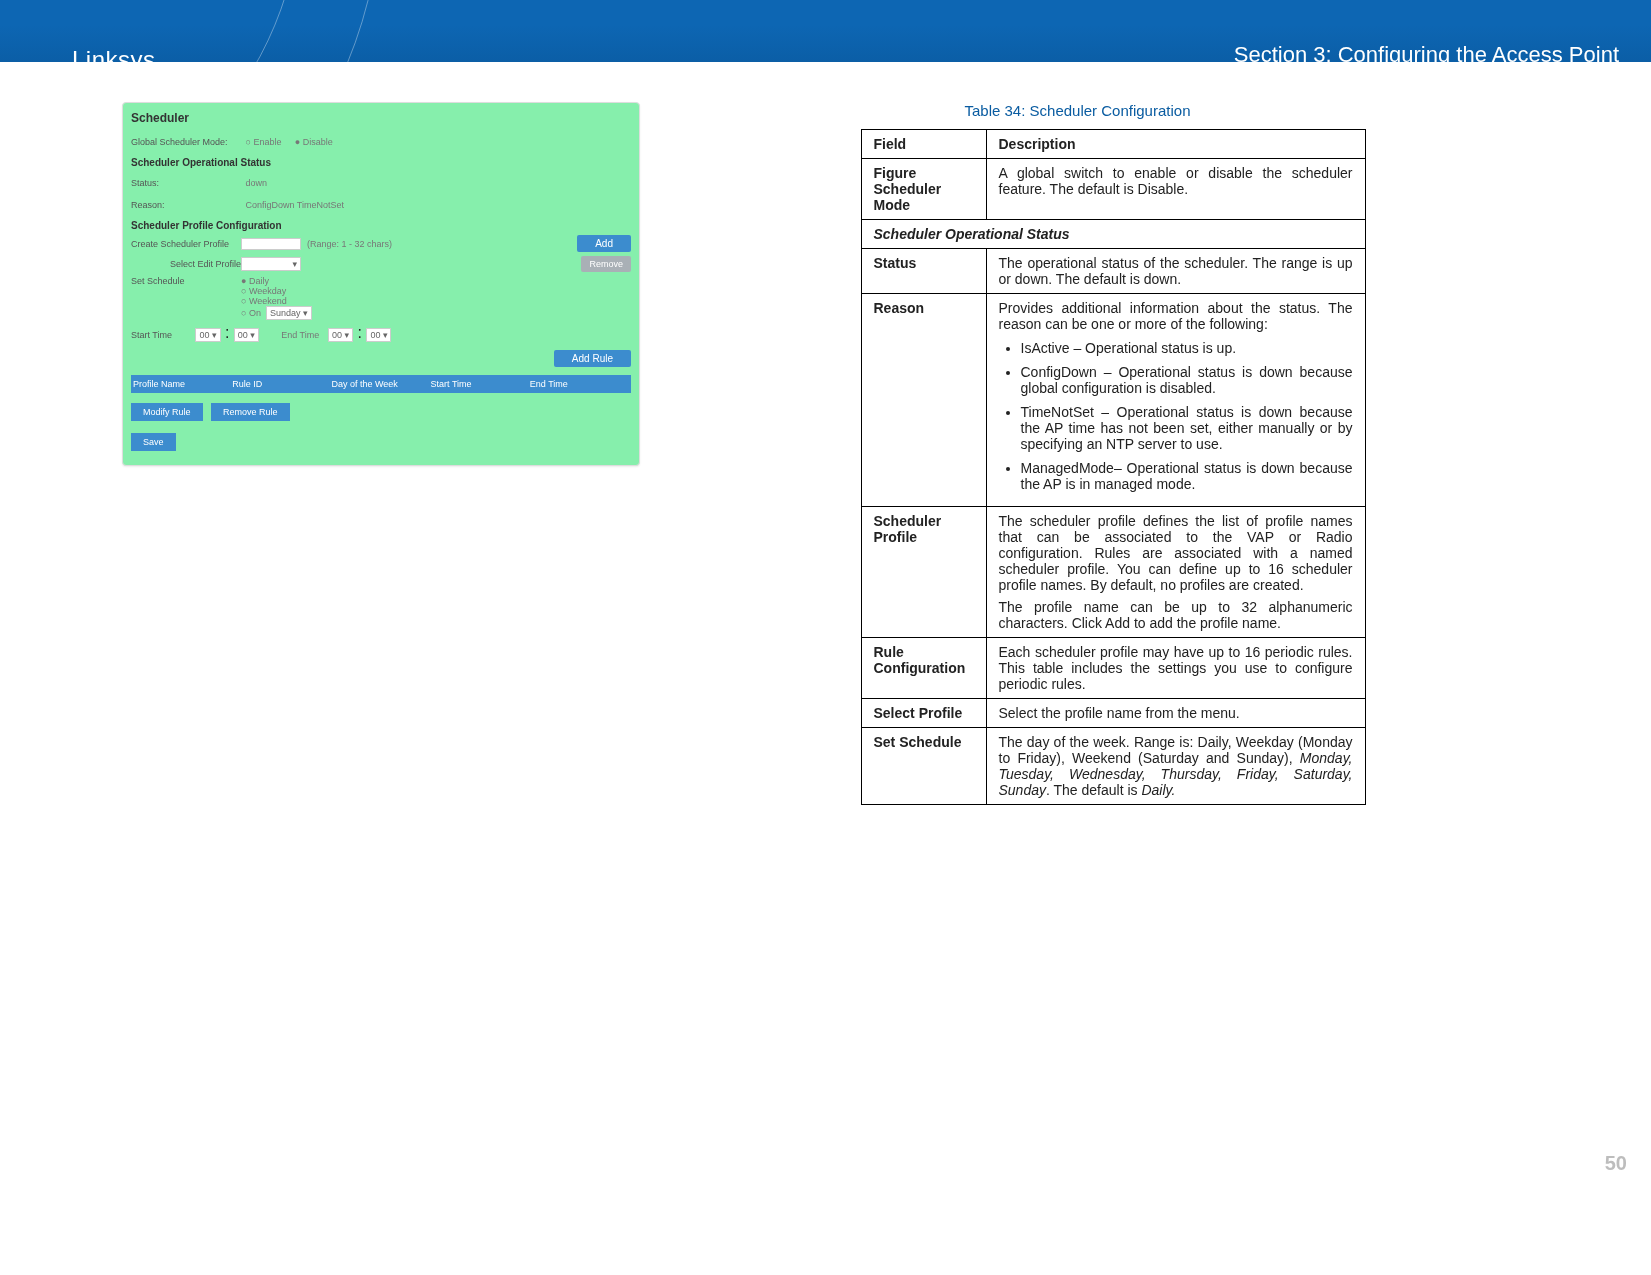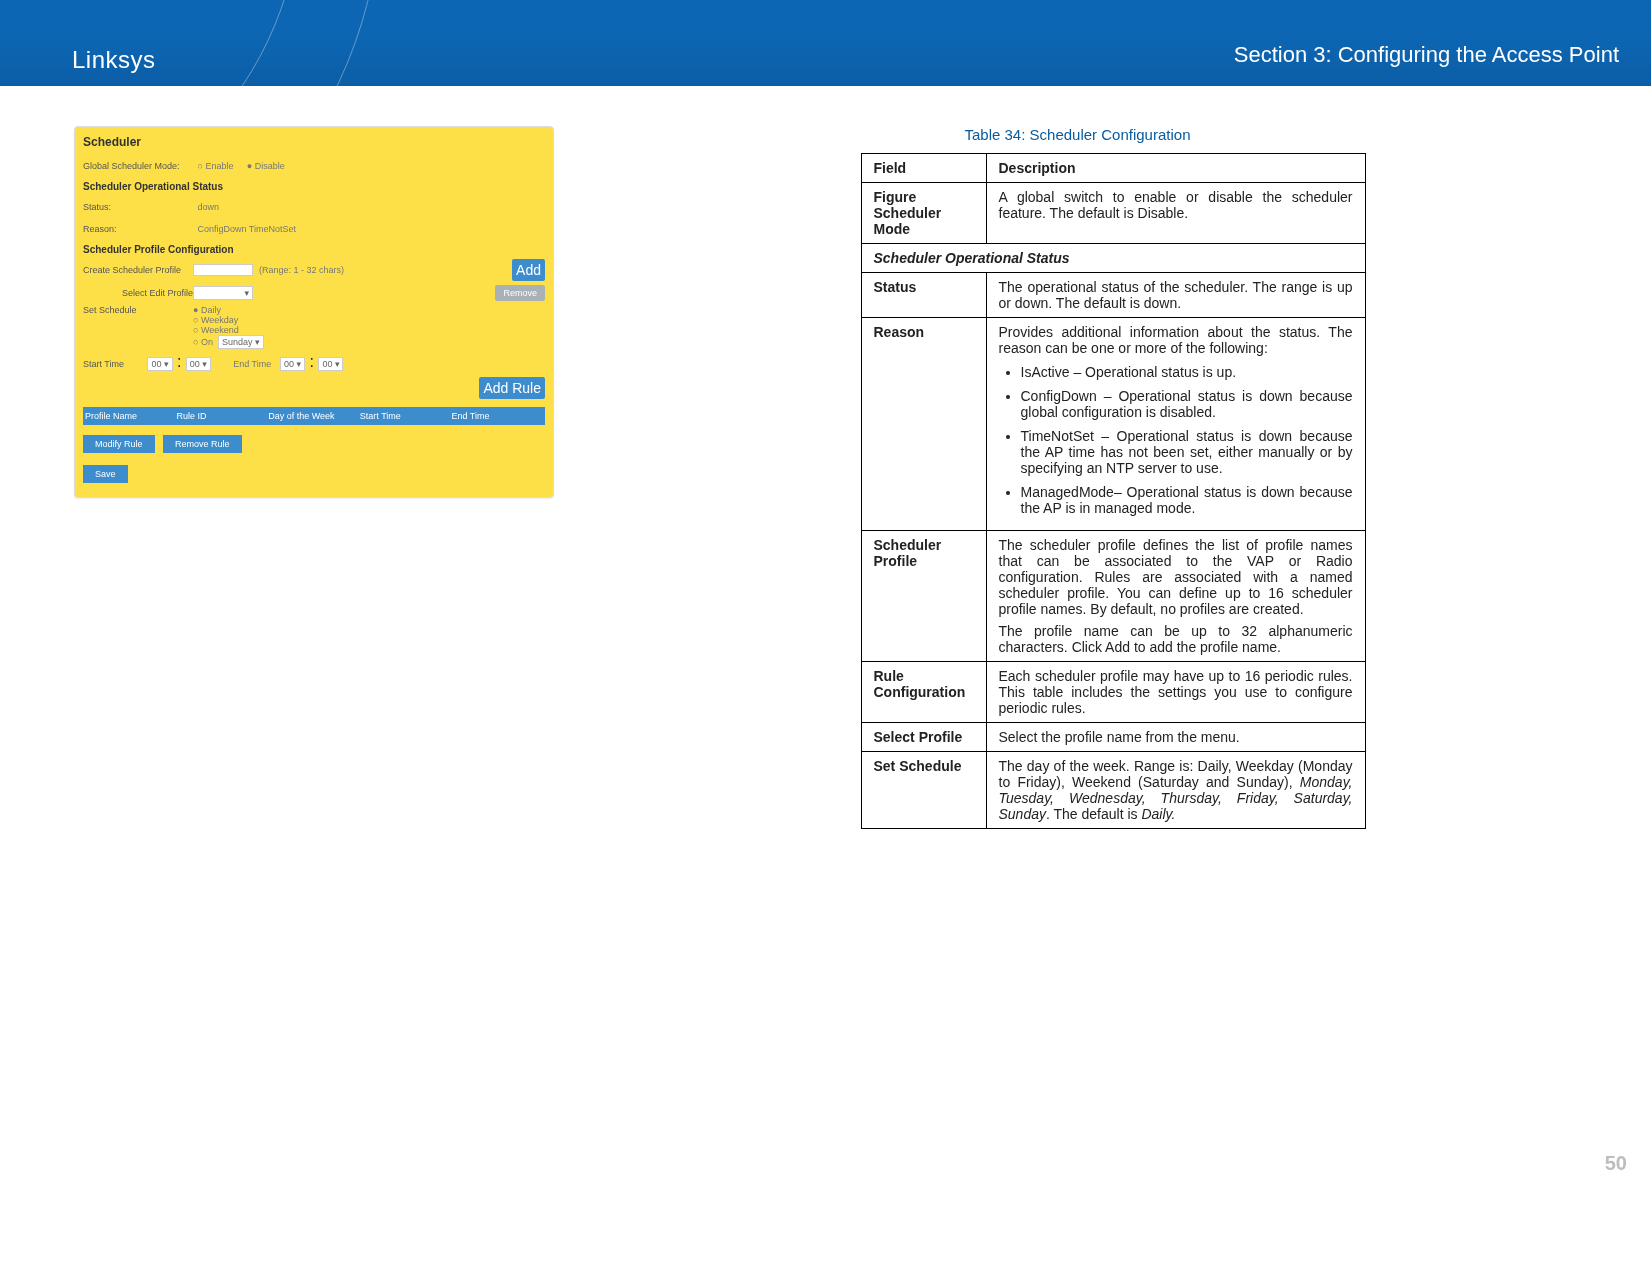--- a/index.html
+++ b/index.html
@@ -1,44 +1,44 @@
 <!DOCTYPE html>
 <html><head>
   <meta charset="utf-8">
   <style>
     * { margin:0; padding:0; box-sizing:border-box; }
     body { font-family: "Segoe UI", Arial, sans-serif; background:#fff; color:#222; width:1651px; }
     .banner {
-      position:relative; height:86px; width:100%;
+      position:relative; height:62px; width:100%;
       background: linear-gradient(180deg,#0d66b3 0%,#0d66b3 40%,#0b5ea6 100%);
       overflow:hidden; color:#fff;
     }
     .banner::before, .banner::after {
       content:""; position:absolute; border:1px solid rgba(255,255,255,.35);
       border-radius:50%;
     }
     .banner::before { width:900px; height:900px; left:-520px; top:-560px; }
     .banner::after  { width:700px; height:700px; left:-400px; top:-460px; }
     .brand { position:absolute; left:72px; top:46px; font-size:24px; letter-spacing:.5px; }
     .section-label { position:absolute; right:32px; top:42px; font-size:22px; }
 
     .page { display:flex; gap:60px; padding:40px 64px 0 74px; }
     .col { flex:1 1 50%; min-width:0; }
 
     .figure-caption { color:#0a5ca1; font-size:15px; margin-bottom:10px; }
     .table-caption  { color:#0a5ca1; font-size:15px; margin-bottom:10px; margin-left:104px; }
 
     
-    .shot { width:480px; border:1px solid #ddd; border-radius:4px; background:#fde047; padding:6px 8px 14px; box-shadow:0 1px 2px rgba(0,0,0,.08); }
+    .shot { width:518px; border:1px solid #ddd; border-radius:4px; background:#86efac; padding:6px 8px 14px; box-shadow:0 1px 2px rgba(0,0,0,.08);margin-left:48px; }
     .shot h3 { font-size:12px; font-weight:700; color:#333; margin:2px 0 6px; filter:blur(.2px);}
     .mini-label { font-size:9px; color:#555; display:inline-block; width:110px; filter:blur(.3px);}
     .mini-val   { font-size:9px; color:#777; display:inline-block; filter:blur(.3px);}
     .mini-row   { margin:4px 0; }
     .sub-head   { font-size:10px; font-weight:600; color:#333; margin:8px 0 4px; filter:blur(.2px);}
-    .blue-btn   { display:inline-block; background:#3c8cce; color:#fff; font-size:14px; padding:3px 4px; border-radius:2px; filter:blur(.2px);}
+    .blue-btn   { display:inline-block; background:#3c8cce; color:#fff; font-size:10px; padding:3px 18px; border-radius:2px; filter:blur(.2px);}
     .grey-btn   { display:inline-block; background:#a9b0b6; color:#fff; font-size:9px; padding:3px 8px; border-radius:2px; filter:blur(.2px);}
     .tiny-input { display:inline-block; border:1px solid #ccc; background:#fff; font-size:9px; padding:1px 3px; color:#666; filter:blur(.3px);}
     .tbl-head-bar { background:#3c8cce; color:#fff; font-size:9px; display:flex; padding:4px 2px; margin-top:8px; filter:blur(.2px);}
     .tbl-head-bar span { flex:1; }
     .bottom-btns { margin-top:8px; }
     .bottom-btns .b1 { background:#3c8cce; color:#fff; font-size:9px; padding:4px 12px; margin-right:4px; display:inline-block; filter:blur(.3px);}
 
     
     table.desc { border-collapse:collapse; width:505px; margin-left:0; }
     table.desc th, table.desc td { border:1.5px solid #000; padding:6px 12px; font-size:14px; vertical-align:top; }

